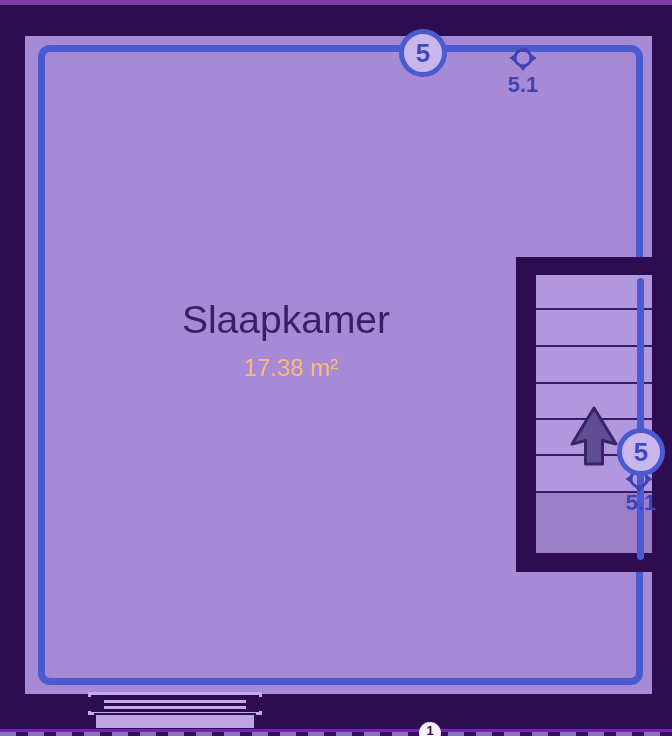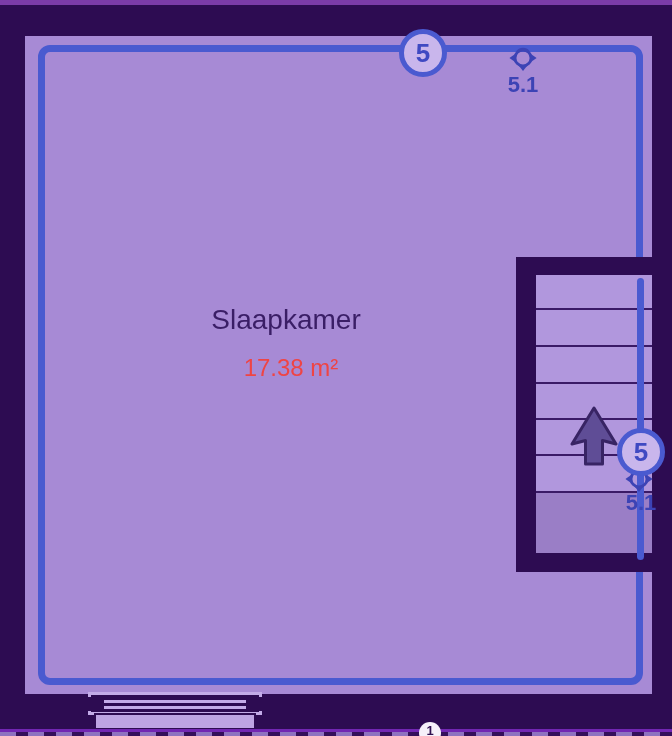--- a/index.html
+++ b/index.html
@@ -20,25 +20,25 @@
   }
 
   
   .room-floor{left:25px;top:36px;width:627px;height:658px;background:#a78ad5;}
   .room-outline{
     left:38px;top:45px;width:605px;height:640px;box-sizing:border-box;
     border:7px solid #4a5ad0;border-radius:12px;background:transparent;
   }
   .room-name{
     left:286px;top:320px;transform:translate(-50%,-50%);
-    font-size:28px;font-weight:500;color:#3a1e66;white-space:nowrap;
+    font-size:39px;font-weight:500;color:#3a1e66;white-space:nowrap;
   }
   .room-area{
     left:291px;top:368px;transform:translate(-50%,-50%);
-    font-size:24px;font-weight:400;color:#ef4444;white-space:nowrap;
+    font-size:24px;font-weight:400;color:#fdba74;white-space:nowrap;
   }
 
   
   .stair-wall{left:516px;top:257px;width:156px;height:315px;background:#2d0c52;}
   .stair-floor{position:absolute;left:20px;top:18px;width:116px;height:278px;background:#b197dd;}
   .stair-landing{position:absolute;left:0;top:216px;width:116px;height:62px;background:#9a7ec6;}
   .step{position:absolute;left:0;width:116px;height:2px;background:#3a1a66;}
   .s1{top:33px}.s2{top:70px}.s3{top:107px}.s4{top:143px}.s5{top:179px}.s6{top:216px}
   .stair-route-line{left:637px;top:278px;width:7px;height:282px;background:#4a5ad0;border-radius:4px;}
   .stair-arrow{left:570px;top:406px;}

